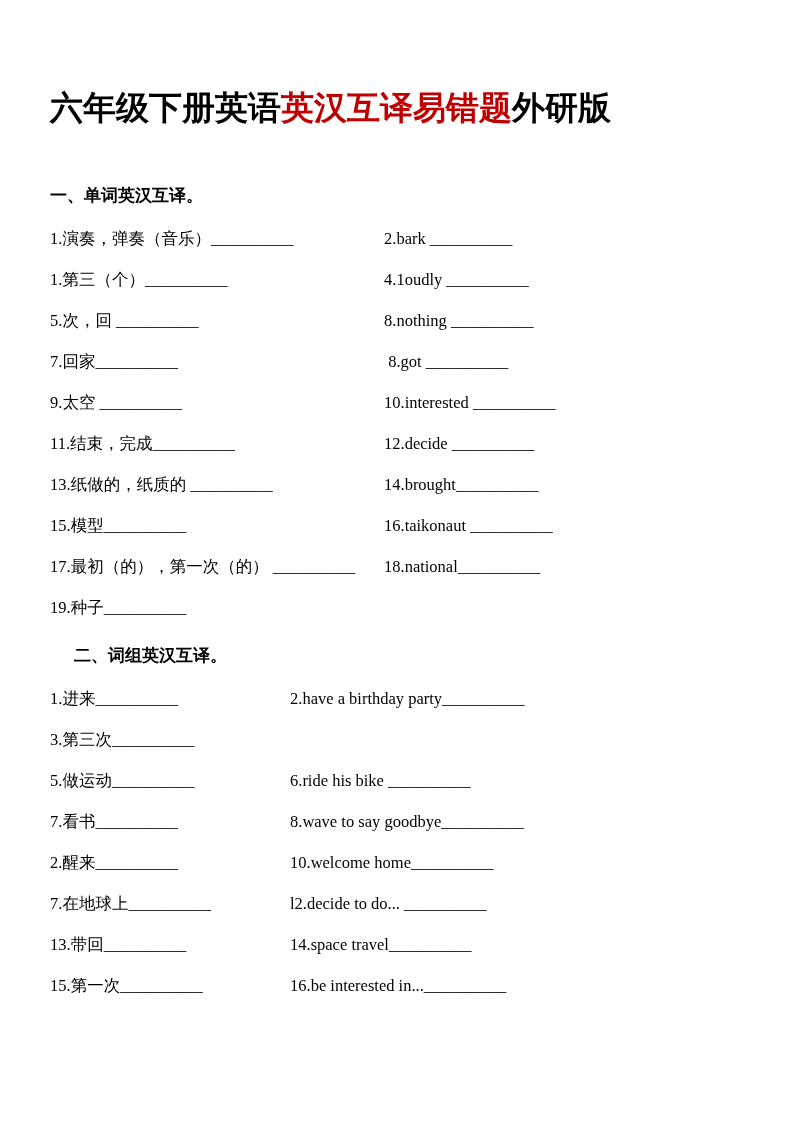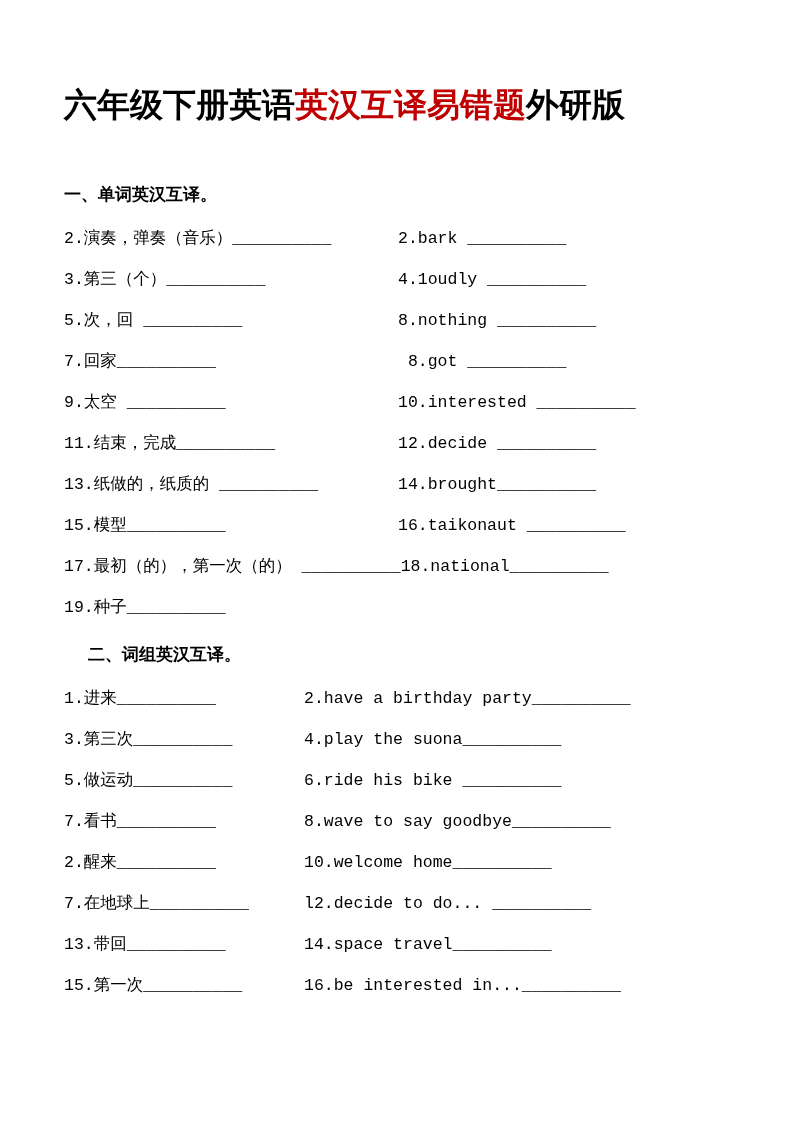--- a/index.html
+++ b/index.html
@@ -6,23 +6,23 @@
     margin: 0;
     padding: 0;
     background: #ffffff;
   }
   .page {
     position: relative;
     width: 685px;
     height: 1122px;
     background: #ffffff;
     box-sizing: border-box;
-    padding: 88px 50px 0 64px;
+    padding: 88px 50px 0 50px;
     overflow: hidden;
-    font-family: Liberation Mono, monospace;
+    font-family: Liberation Serif, serif;
     color: #000000;
   }
   .title {
     margin: 0 0 57px 0;
     font-size: 33px;
     font-weight: 700;
     line-height: 40px;
     white-space: nowrap;
     letter-spacing: 0;
   }
@@ -65,25 +65,25 @@
 <body>
 
 <div class="page">
 
   <h1 class="title"><span>六年级下册英语</span><span class="hl">英汉互译易错题</span><span>外研版</span></h1>
 
   <section class="sec1">
     <h2 class="sec-heading" id="sec1-heading">一、单词英汉互译。</h2>
 
     <div class="row">
-      <span class="cell cell-left">2.演奏，弹奏（音乐）__________</span>
+      <span class="cell cell-left">1.演奏，弹奏（音乐）__________</span>
       <span class="cell cell-right">2.bark __________</span>
     </div>
     <div class="row">
-      <span class="cell cell-left">3.第三（个）__________</span>
+      <span class="cell cell-left">1.第三（个）__________</span>
       <span class="cell cell-right">4.1oudly __________</span>
     </div>
     <div class="row">
       <span class="cell cell-left">5.次，回 __________</span>
       <span class="cell cell-right">8.nothing __________</span>
     </div>
     <div class="row">
       <span class="cell cell-left">7.回家__________</span>
       <span class="cell cell-right"> 8.got __________</span>
     </div>
@@ -115,21 +115,20 @@
 
   <section class="sec2">
     <h2 class="sec-heading" id="sec2-heading">二、词组英汉互译。</h2>
 
     <div class="row">
       <span class="cell cell-left">1.进来__________</span>
       <span class="cell cell-right">2.have a birthday party__________</span>
     </div>
     <div class="row">
       <span class="cell cell-left">3.第三次__________</span>
-      <span class="cell cell-right">4.play the suona__________</span>
     </div>
     <div class="row">
       <span class="cell cell-left">5.做运动__________</span>
       <span class="cell cell-right">6.ride his bike __________</span>
     </div>
     <div class="row">
       <span class="cell cell-left">7.看书__________</span>
       <span class="cell cell-right">8.wave to say goodbye__________</span>
     </div>
     <div class="row">

